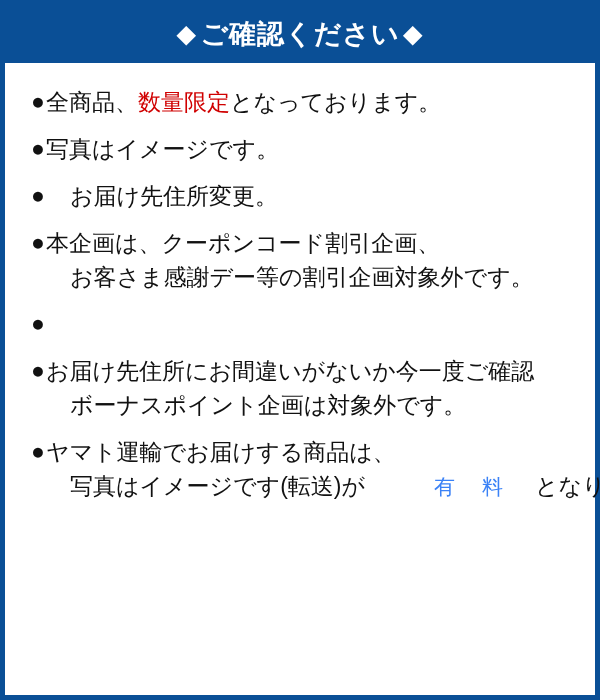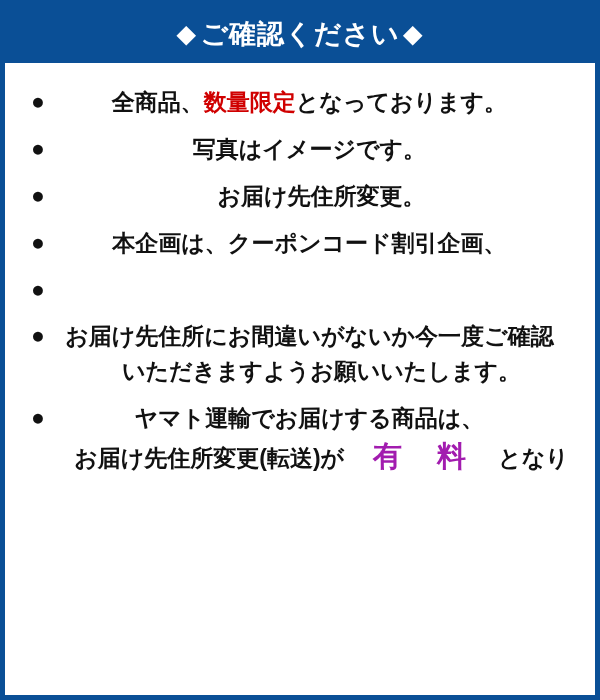--- a/index.html
+++ b/index.html
@@ -46,35 +46,35 @@
     flex: 0 0 auto;
     margin-right: 1px;
   }
   .lines {
     flex: 1 1 auto;
   }
   .line {
     font-size: 23px;
     line-height: 1.48;
     color: #111111;
-    font-weight: bold;
+    font-weight: normal;
     white-space: nowrap;
-    text-align: center;
   }
   .line.indent {
     padding-left: 24px;
   }
   .emph-red {
     color: #d00000;
   }
   .emph-big {
-    color: #a21caf;
-    font-size: 29px;
+    color: #3b82f6;
+    font-size: 21px;
     letter-spacing: 3px;
     padding: 0 6px;
+    margin-left: 40px;
   }
   .diamond {
     font-size: 24px;
     line-height: 1;
     padding: 0 4px;
   }
 </style>
 </head>
 <body>
 
@@ -102,36 +102,37 @@
       <div class="item">
         <span class="bullet">●</span>
         <div class="lines">
           <div class="line indent"><span>お届け先住所変更。</span></div>
         </div>
       </div>
       <div class="item">
         <span class="bullet">●</span>
         <div class="lines">
           <div class="line"><span>本企画は、クーポンコード割引企画、</span></div>
+          <div class="line indent"><span>お客さま感謝デー等の割引企画対象外です。</span></div>
         </div>
       </div>
       <div class="item">
         <span class="bullet">●</span>
         <div class="lines">
         </div>
       </div>
       <div class="item">
         <span class="bullet">●</span>
         <div class="lines">
           <div class="line"><span>お届け先住所にお間違いがないか今一度ご確認</span></div>
-          <div class="line indent"><span>いただきますようお願いいたします。</span></div>
+          <div class="line indent"><span>ボーナスポイント企画は対象外です。</span></div>
         </div>
       </div>
       <div class="item">
         <span class="bullet">●</span>
         <div class="lines">
           <div class="line"><span>ヤマト運輸でお届けする商品は、</span></div>
-          <div class="line indent"><span>お届け先住所変更(転送)が　</span><span class="emph-big">有　料</span><span>　となり</span></div>
+          <div class="line indent"><span>写真はイメージです(転送)が　</span><span class="emph-big">有　料</span><span>　となり</span></div>
         </div>
       </div>
     </div>
 
 </div>
 
 </body></html>

